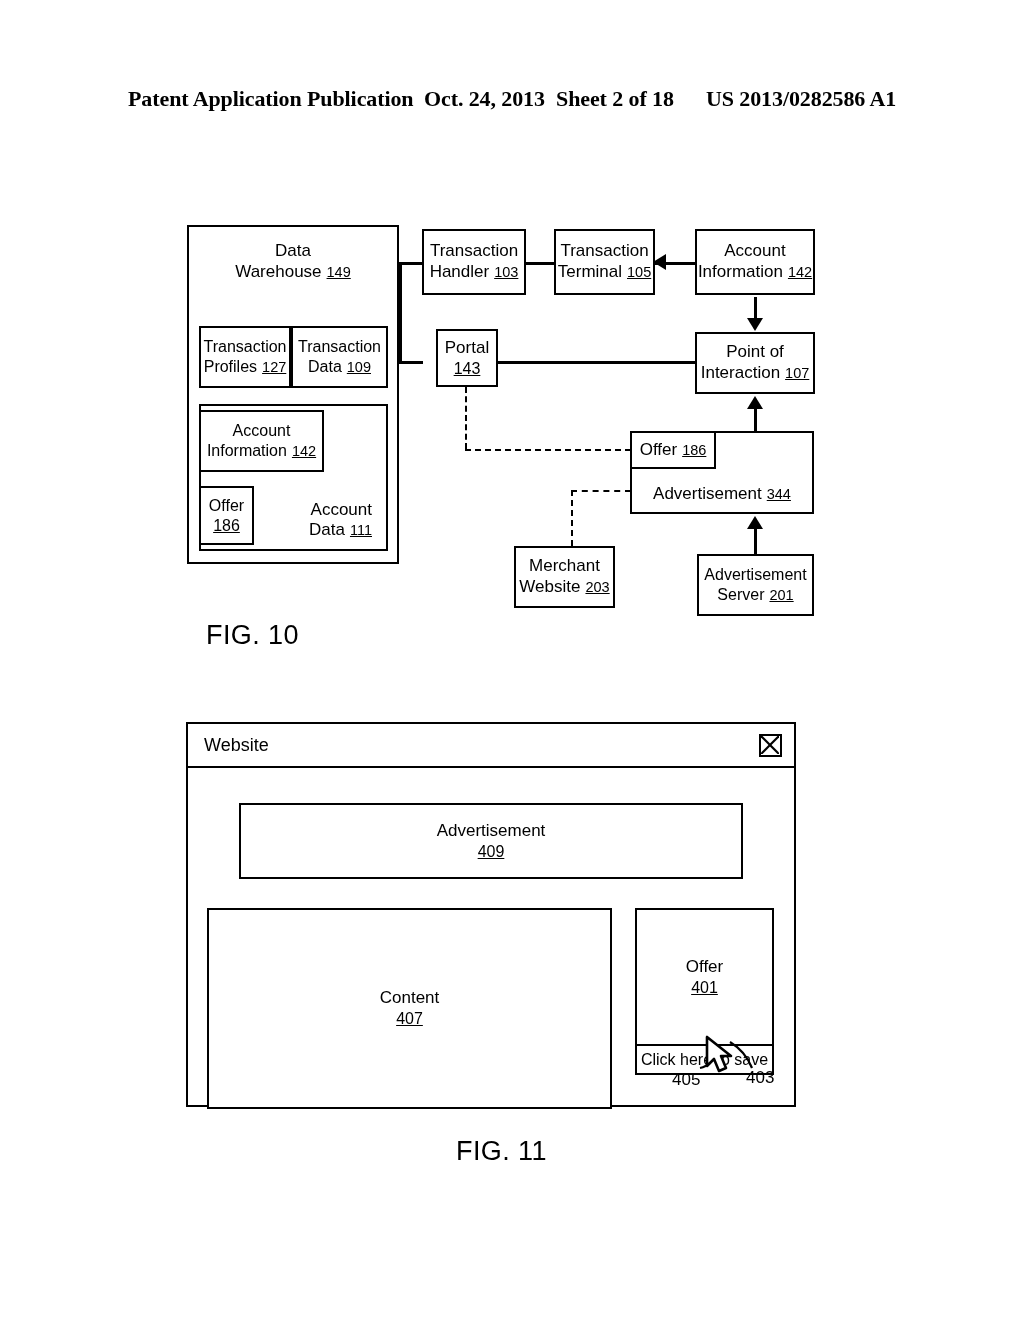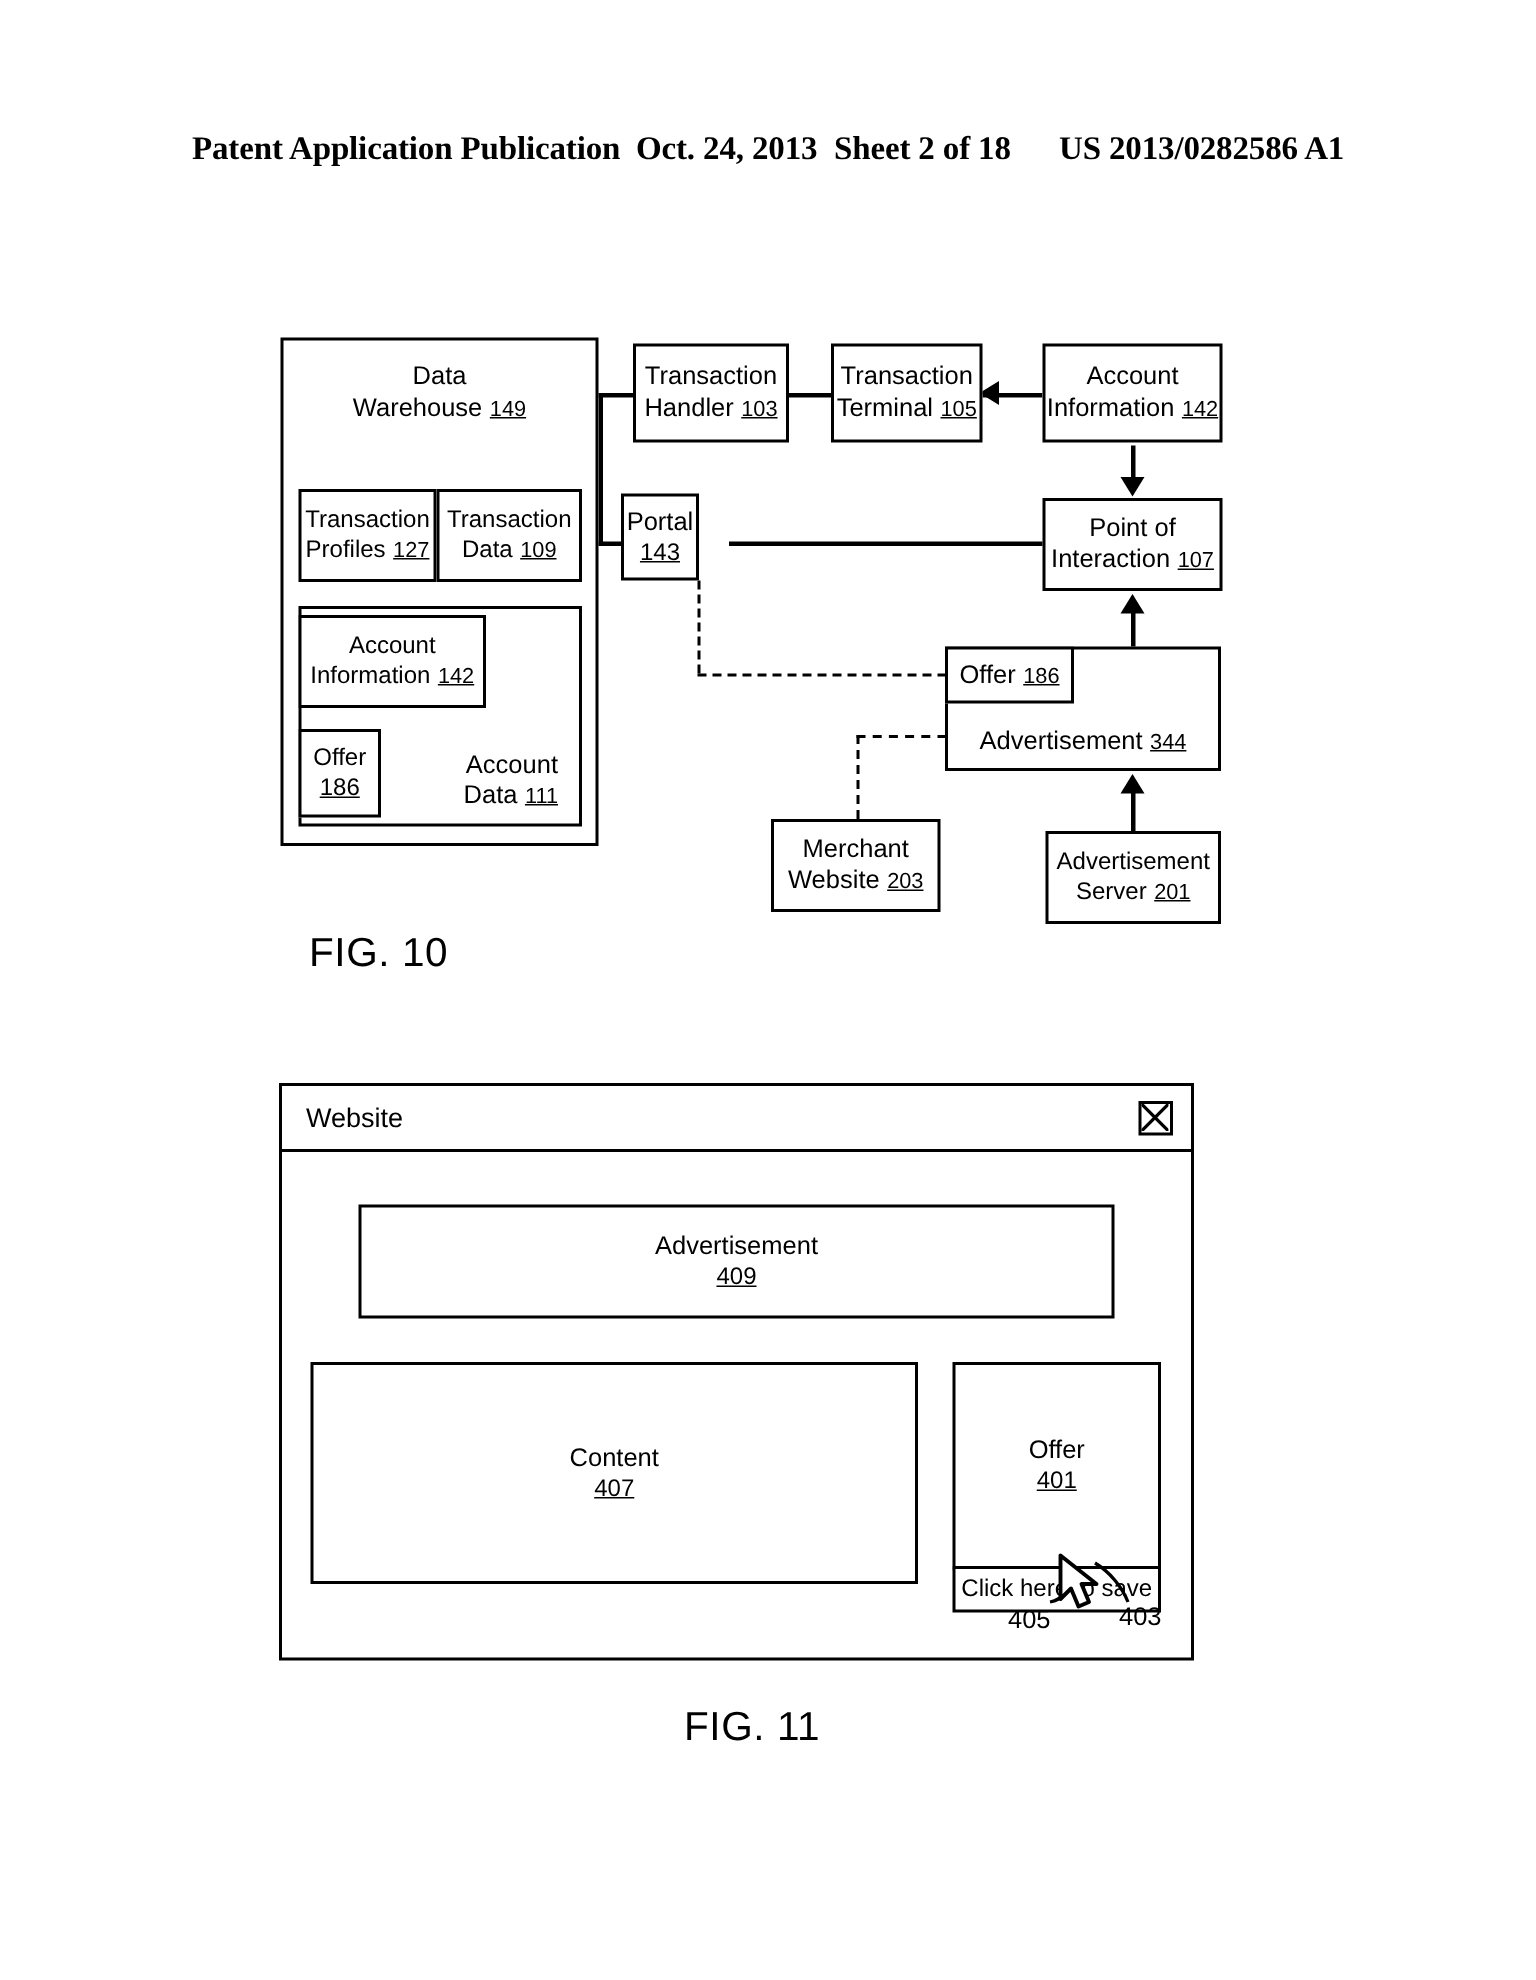--- a/index.html
+++ b/index.html
@@ -262,38 +262,38 @@
   <div class="bx" style="left:554px; top:229px; width:101px; height:66px;">
     <span class="ln">Transaction</span>
     <span class="ln"><span>Terminal</span><span class="ref">105</span></span>
   </div>
 
   <div class="bx" style="left:695px; top:229px; width:120px; height:66px;">
     <span class="ln">Account</span>
     <span class="ln"><span>Information</span><span class="ref">142</span></span>
   </div>
 
-  <div class="bx" style="left:414px; top:329px; width:52px; height:58px;">
+  <div class="bx" style="left:436px; top:329px; width:62px; height:58px;">
     <span class="ln">Portal</span>
     <span class="ref-solo">143</span>
   </div>
 
   <div class="bx" style="left:695px; top:332px; width:120px; height:62px;">
     <span class="ln">Point of</span>
     <span class="ln"><span>Interaction</span><span class="ref">107</span></span>
   </div>
 
   <div class="bx" style="left:630px; top:431px; width:184px; height:83px; justify-content:flex-end; padding-bottom:7px;">
     <span class="ln"><span>Advertisement</span><span class="ref">344</span></span>
   </div>
   <div class="bx" style="left:630px; top:431px; width:86px; height:38px; flex-direction:row; align-items:center;">
     <span class="ln"><span>Offer</span><span class="ref">186</span></span>
   </div>
 
-  <div class="bx" style="left:514px; top:546px; width:113px; height:62px;">
+  <div class="bx" style="left:514px; top:546px; width:101px; height:62px;">
     <span class="ln">Merchant</span>
     <span class="ln"><span>Website</span><span class="ref">203</span></span>
   </div>
 
   <div class="bx" style="left:697px; top:554px; width:117px; height:62px; font-size:16px;">
     <span class="ln">Advertisement</span>
     <span class="ln"><span>Server</span><span class="ref">201</span></span>
   </div>
 
   <div class="fig-label" style="left:206px; top:620px;">FIG. 10</div>
@@ -311,21 +311,21 @@
           <line x1="18" y1="0" x2="0" y2="18" stroke="#000" stroke-width="2.2"></line>
         </svg>
       </div>
     </div>
 
     <div class="mock-box" style="left:51px; top:79px; width:504px; height:76px;">
       <span class="ln">Advertisement</span>
       <span class="ref-solo">409</span>
     </div>
 
-    <div class="mock-box" style="left:19px; top:184px; width:405px; height:148px;">
+    <div class="mock-box" style="left:19px; top:184px; width:405px; height:201px;">
       <span class="ln">Content</span>
       <span class="ref-solo">407</span>
     </div>
 
     <div class="mock-box" style="left:447px; top:184px; width:139px; height:139px;">
       <span class="ln">Offer</span>
       <span class="ref-solo">401</span>
     </div>
 
     <div id="save-btn" style="left:447px; top:320px; width:139px; height:31px;">

